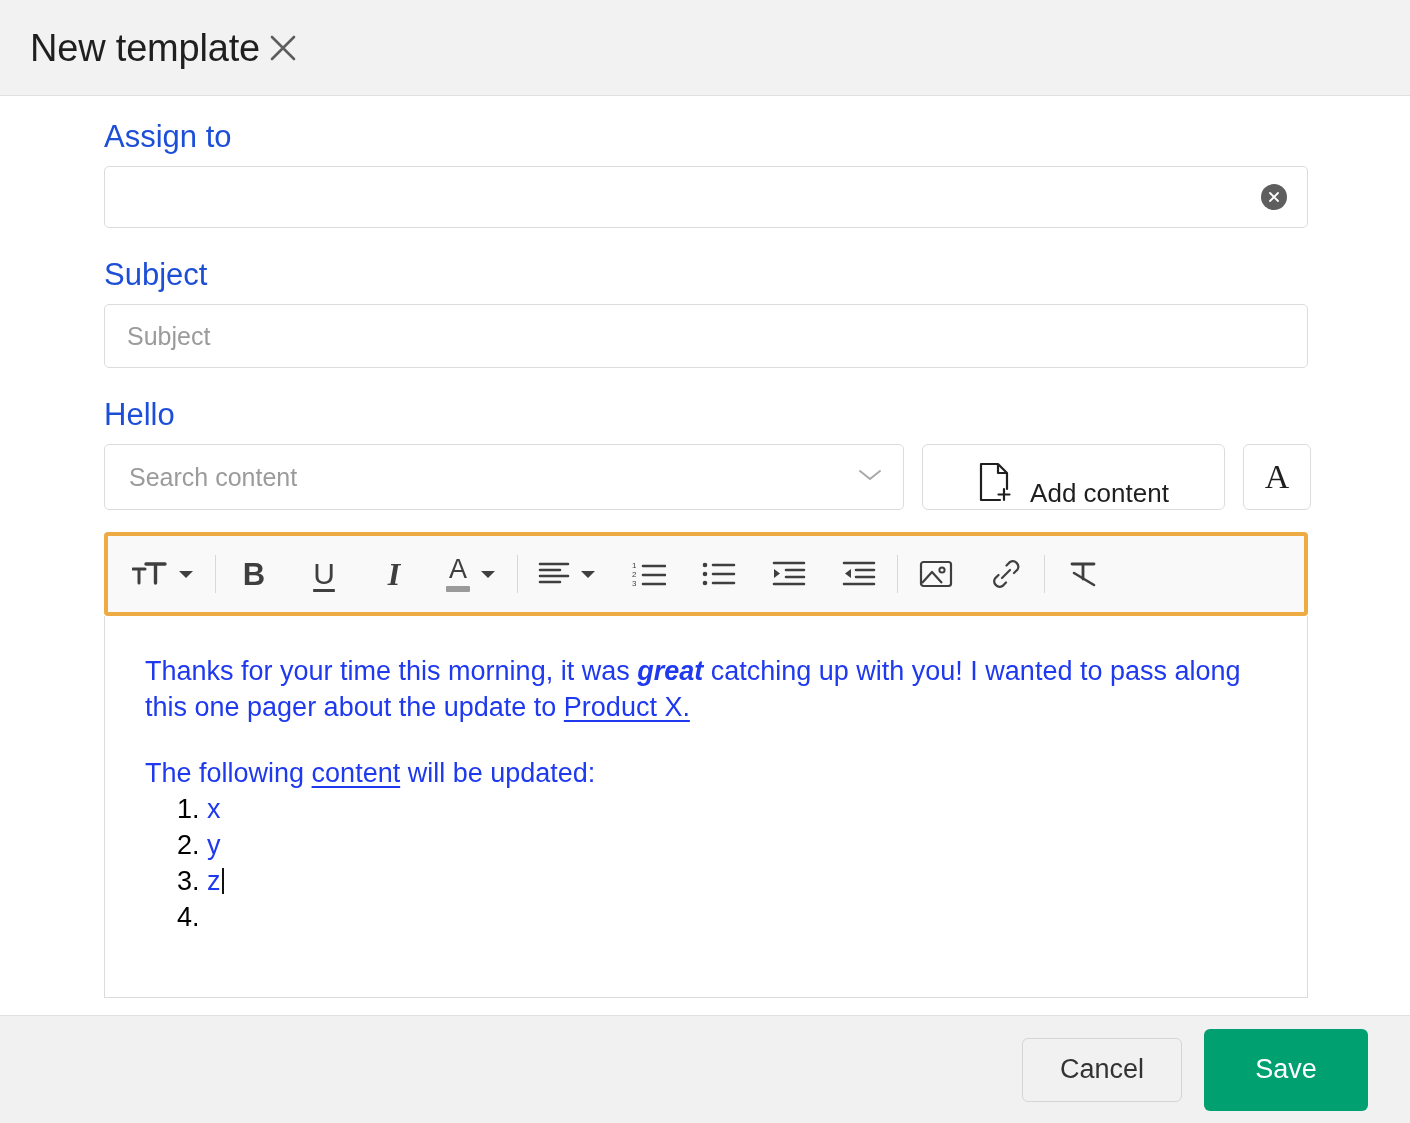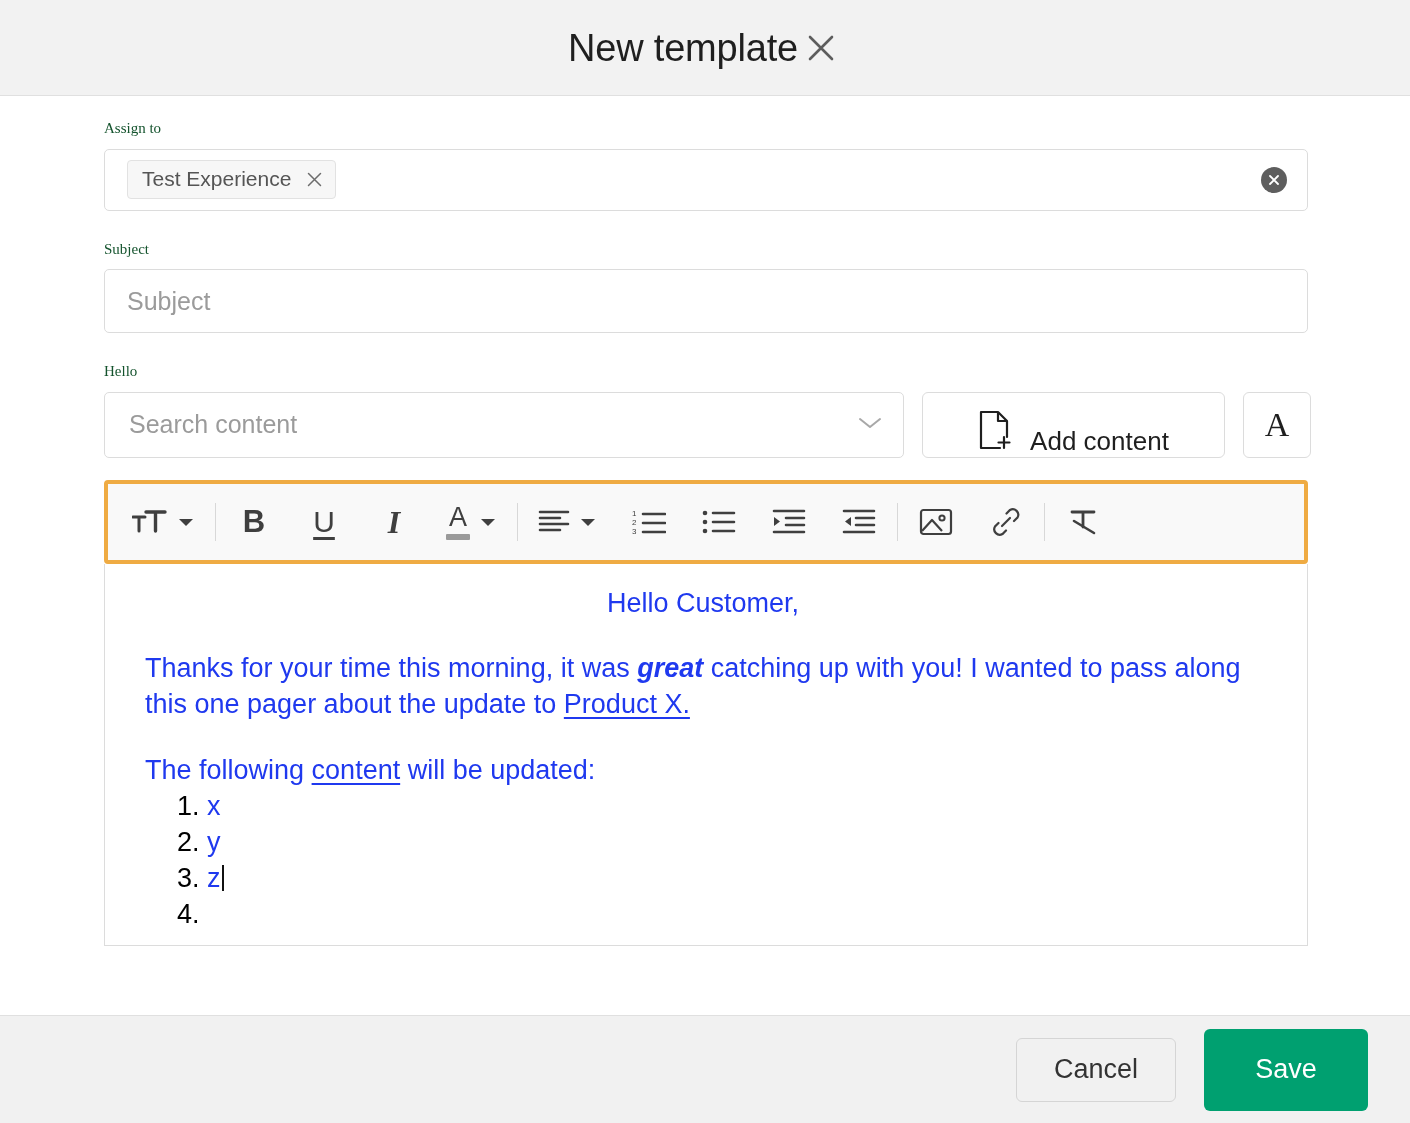--- a/index.html
+++ b/index.html
@@ -24,21 +24,21 @@
   }
 
   
   .modal-header {
     height: 96px;
     flex: 0 0 96px;
     background: #f2f2f2;
     border-bottom: 1px solid #e0e0e0;
     display: flex;
     align-items: center;
-    justify-content: center;
+    justify-content: flex-start;
     padding: 0 28px 0 30px;
   }
   .modal-title {
     font-size: 38px;
     color: #1f1f1f;
     font-weight: 400;
     letter-spacing: -0.2px;
     line-height: 1;
   }
   .close-btn {
@@ -57,26 +57,25 @@
   
   .modal-body {
     flex: 1 1 auto;
     background: #ffffff;
     padding: 24px 102px 0 104px;
     overflow: hidden;
     position: relative;
   }
 
   .field-label {
-    font-size: 15px;
-    color: #14532d;
+    font-size: 31px;
+    color: #1d4ed8;
     margin: 0 0 12px 0;
     line-height: 1.1;
     font-weight: 400;
-    font-family: Liberation Serif, serif;
   }
   .field-group { margin-bottom: 30px; }
   .field-group.body-group { margin-bottom: 0; }
 
   
   .multiselect {
     position: relative;
     border: 1px solid #dcdcdc;
     border-radius: 5px;
     background: #ffffff;
@@ -296,21 +295,21 @@
 
   
   .modal-footer {
     flex: 0 0 108px;
     height: 108px;
     background: #f1f1f1;
     border-top: 1px solid #e0e0e0;
     display: flex;
     align-items: center;
     justify-content: flex-end;
-    gap: 28px;
+    gap: 22px;
     padding: 0 42px;
   }
   .btn-cancel {
     min-width: 160px;
     height: 64px;
     border: 1px solid #d5d5d5;
     border-radius: 6px;
     background: #f1f1f1;
     font-size: 27px;
     color: #333333;
@@ -343,28 +342,20 @@
         <path d="M4 4 L26 26 M26 4 L4 26" stroke="#5d5d5d" stroke-width="2.6" stroke-linecap="round" fill="none"></path>
       </svg>
     </button>
   </div>
 
   <div class="modal-body">
 
     <div class="field-group">
       <div class="field-label">Assign to</div>
       <div class="multiselect">
-        <span class="chip">
-          <span>Test Experience</span>
-          <span class="chip-remove">
-            <svg width="17" height="17" viewBox="0 0 17 17">
-              <path d="M2.5 2.5 L14.5 14.5 M14.5 2.5 L2.5 14.5" stroke="#6d6d6d" stroke-width="1.5" stroke-linecap="round" fill="none"></path>
-            </svg>
-          </span>
-        </span>
         <span class="clear-all">
           <svg width="14" height="14" viewBox="0 0 14 14">
             <path d="M3 3 L11 11 M11 3 L3 11" stroke="#ffffff" stroke-width="1.8" stroke-linecap="round" fill="none"></path>
           </svg>
         </span>
       </div>
     </div>
 
     <div class="field-group">
       <div class="field-label">Subject</div>
@@ -510,21 +501,20 @@
           <button class="tb-btn">
             <svg width="34" height="30" viewBox="0 0 34 30">
               <path d="M6 5 H28 M17 5 V20" stroke="#3f3f3f" stroke-width="2.8" stroke-linecap="round" fill="none"></path>
               <path d="M8 14 L28 26" stroke="#3f3f3f" stroke-width="2.6" stroke-linecap="round" fill="none"></path>
             </svg>
           </button>
 
         </div>
 
         <div class="editor">
-          <div class="ed-center">Hello Customer,</div>
           <div class="spacer-line"></div>
           <div class="ed-para">
             <span>Thanks for your time this morning, it was </span><span class="ed-bold-italic">great</span><span> catching up with you! I wanted to pass along this one pager about the update to </span><span class="ed-underline">Product X.</span>
           </div>
           <div class="spacer-line"></div>
           <div class="ed-para tight">
             <span>The following </span><span class="ed-underline">content</span><span> will be updated:</span>
           </div>
           <ol class="ed-list">
             <li><span>x</span></li>

